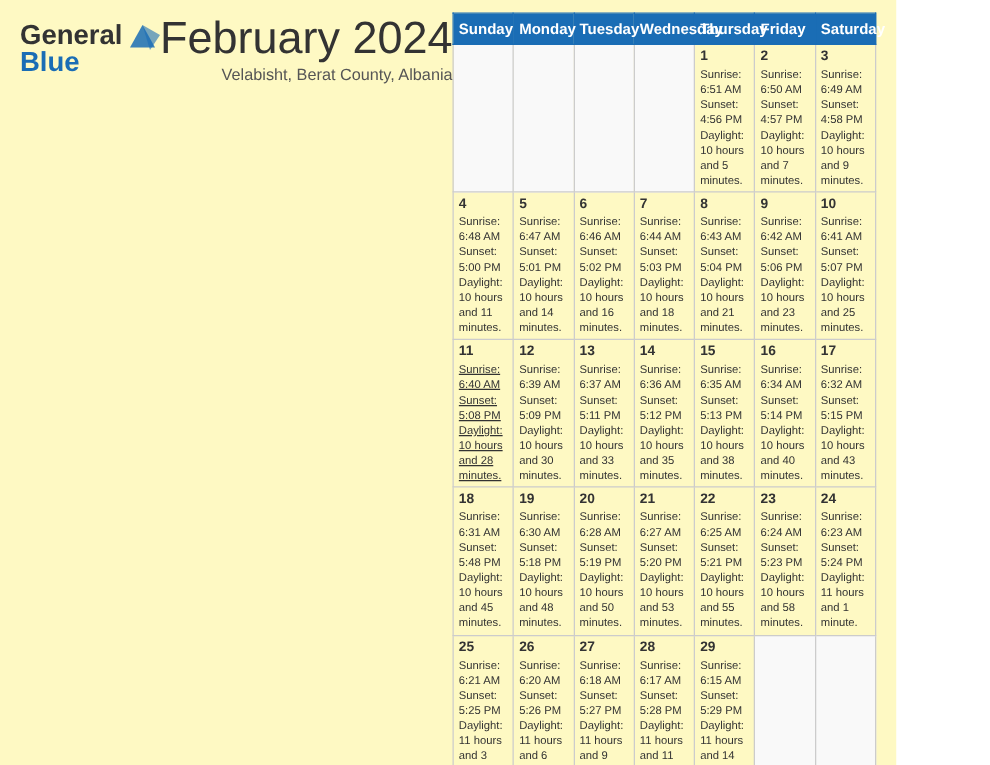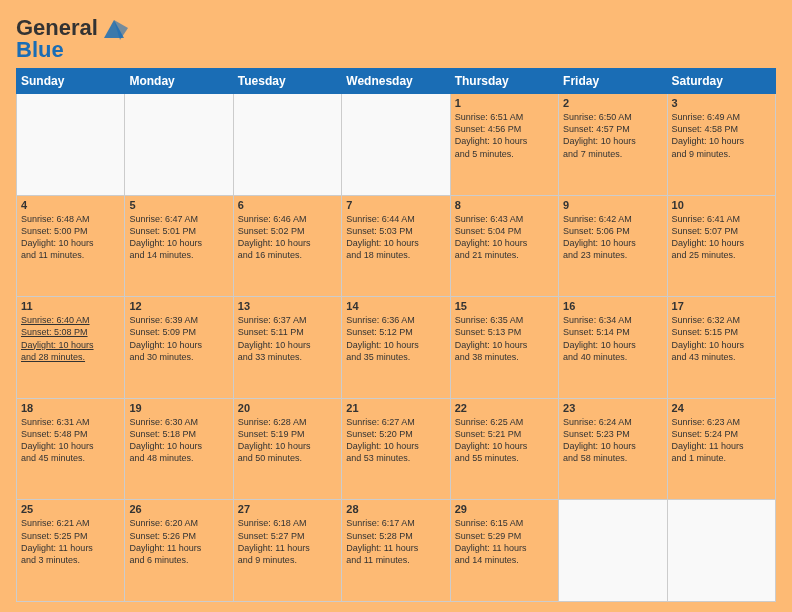--- a/index.html
+++ b/index.html
@@ -4,25 +4,24 @@
   <style>
     * { box-sizing: border-box; margin: 0; padding: 0; }
     body {
       font-family: Arial, sans-serif;
       background: #fff;
       width: 792px;
       height: 612px;
       overflow: hidden;
     }
     .page {
-      width: 792px;
+      width: 717px;
       height: 612px;
-      background: #fdba74;
+      background: #fef9c3;
       display: flex;
-      flex-direction: column;
       padding: 10px 16px 10px 16px;
     }
     .header {
       display: flex;
       align-items: flex-start;
       justify-content: space-between;
       margin-bottom: 6px;
     }
     .logo {
       display: flex;
@@ -106,20 +105,24 @@
           <svg class="logo-icon" viewBox="0 0 28 28" xmlns="http://www.w3.org/2000/svg">
             <polygon points="4,24 14,6 24,24" fill="#1a6db5" opacity="0.85"></polygon>
             <polygon points="14,6 28,14 20,26" fill="#1a6db5" opacity="0.6"></polygon>
           </svg>
         </div>
         <div style="display:flex;align-items:center;margin-top:-4px;">
           <span class="logo-text logo-blue">Blue</span>
         </div>
       </div>
     </div>
+    <div class="title-block">
+      <div class="month-title">February 2024</div>
+      <div class="subtitle">Velabisht, Berat County, Albania</div>
+    </div>
   </div>
 
   <table class="calendar">
     <thead>
       <tr>
       <th>Sunday</th>
           <th>Monday</th>
           <th>Tuesday</th>
           <th>Wednesday</th>
           <th>Thursday</th>

